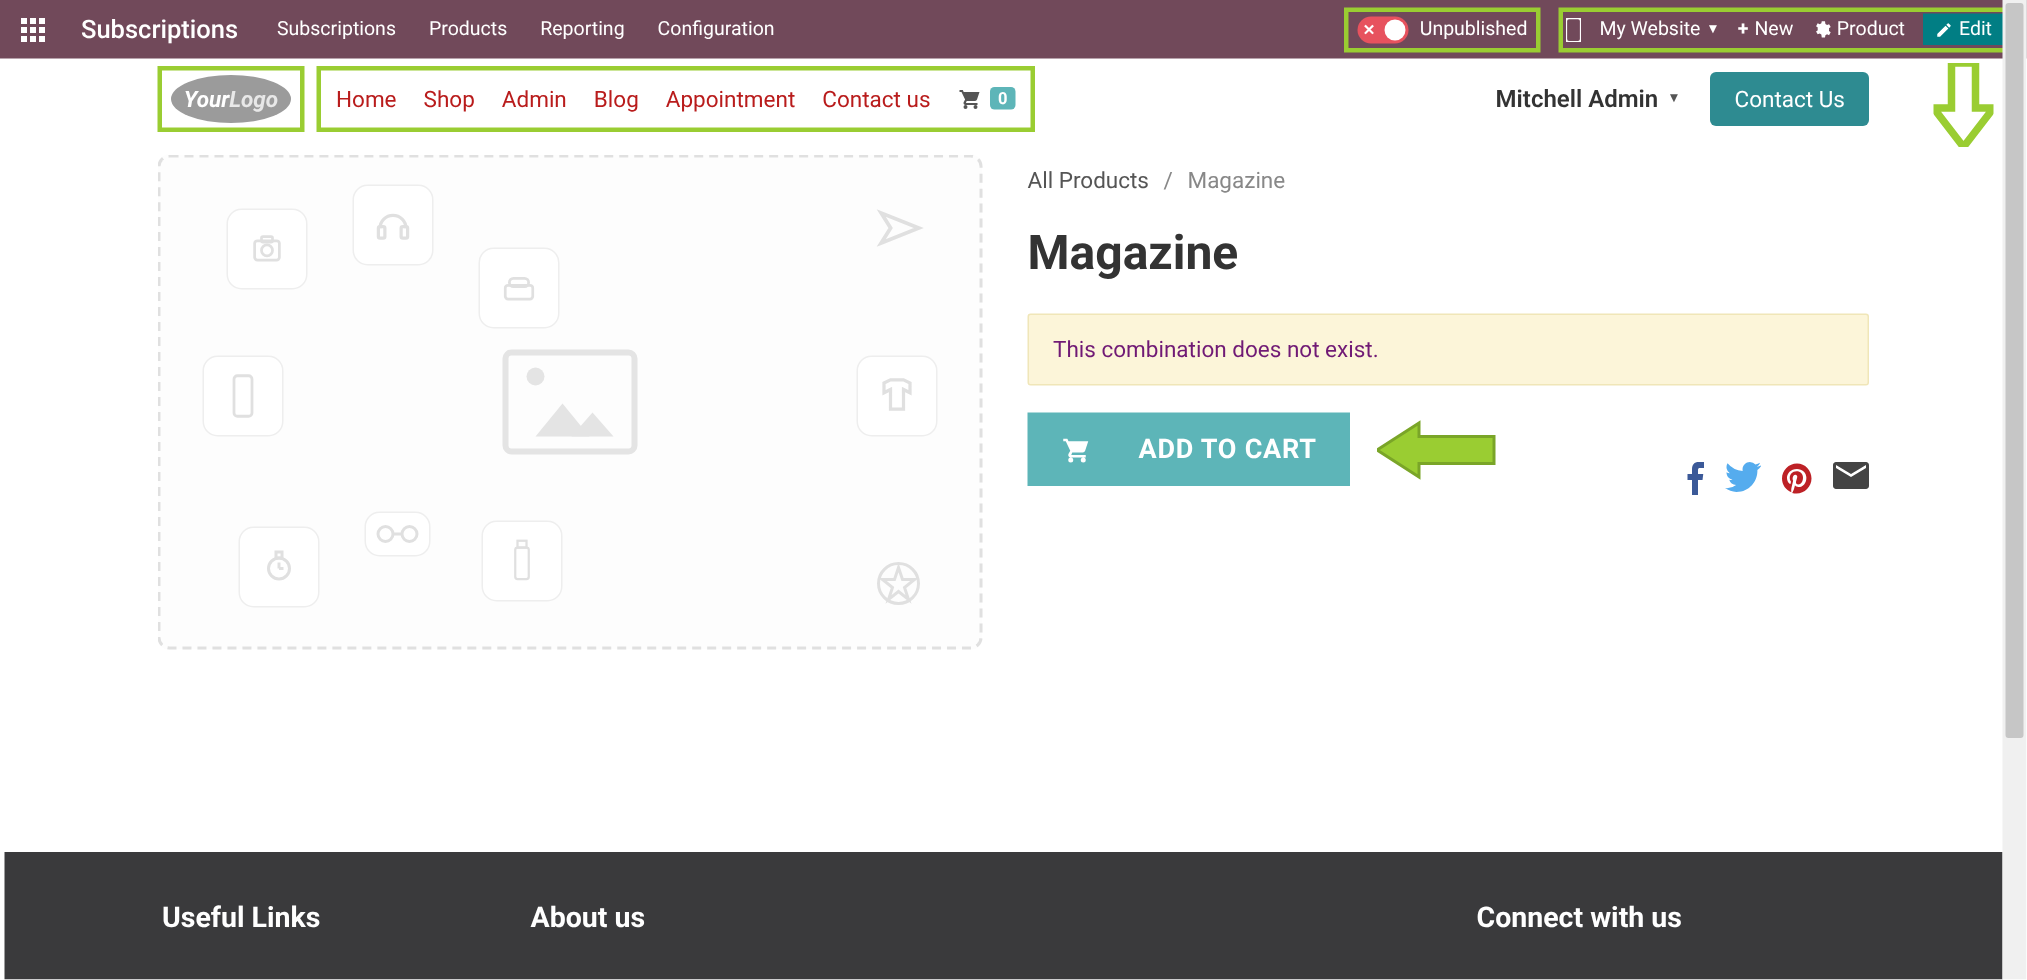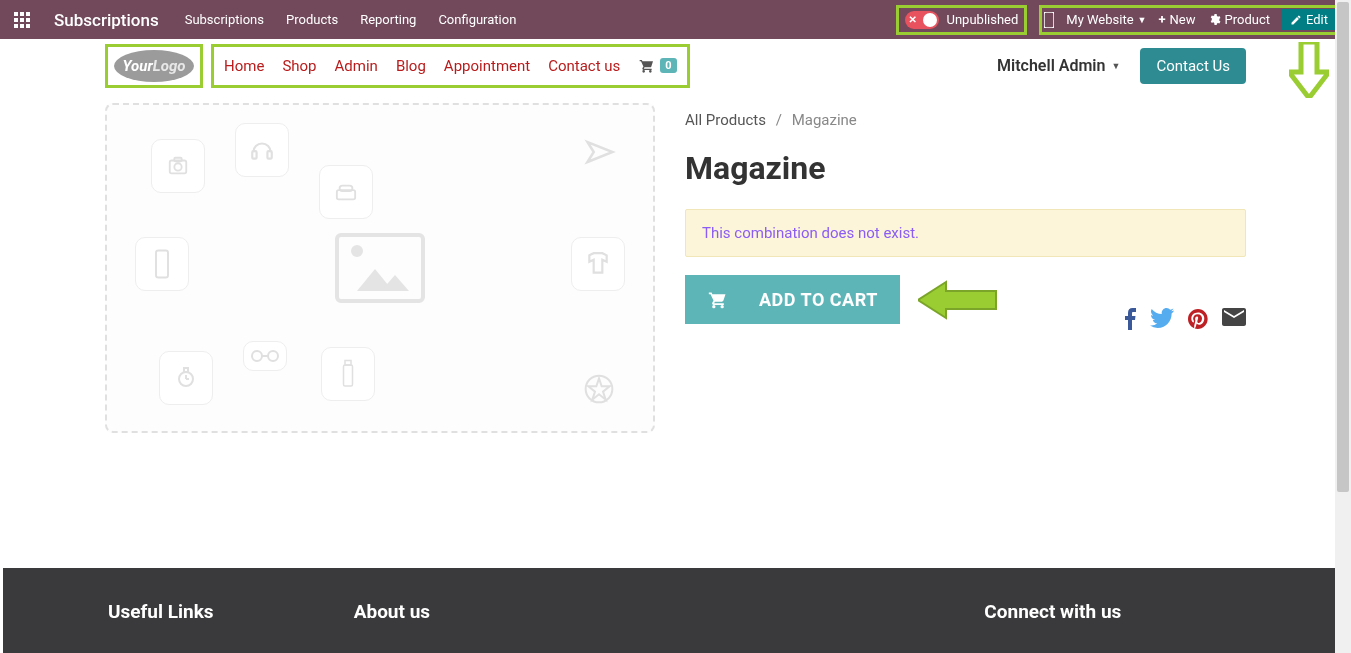--- a/index.html
+++ b/index.html
@@ -53,21 +53,21 @@
 .ph-mountain { width: 0; height: 0; border-left: 18px solid transparent; border-right: 18px solid transparent; border-bottom: 22px solid #e4e4e4; position: absolute; left: 10px; bottom: 0; }
 .ph-mountain2 { width: 0; height: 0; border-left: 14px solid transparent; border-right: 14px solid transparent; border-bottom: 16px solid #e4e4e4; position: absolute; left: 34px; bottom: 0; }
 .ph-box { position: absolute; width: 54px; height: 54px; border: 1px solid #eee; border-radius: 10px; background: #fff; display: flex; align-items: center; justify-content: center; }
 
 .col-right { flex: 1; }
 .breadcrumb { font-size: 15px; color: #555; margin-bottom: 20px; margin-top: 8px; }
 .breadcrumb a { color: #555; text-decoration: none; }
 .breadcrumb .sep { margin: 0 6px; color: #888; }
 .breadcrumb .current { color: #888; }
 .prod-title { font-size: 32px; font-weight: 700; color: #333; margin-bottom: 22px; }
-.warn-box { background: #fcf5d9; border: 1px solid #f0e6b8; padding: 14px 16px; font-size: 15px; color: #8b5cf6; margin-bottom: 18px; border-radius: 2px; }
+.warn-box { background: #fcf5d9; border: 1px solid #f0e6b8; padding: 14px 16px; font-size: 15px; color: #701a75; margin-bottom: 18px; border-radius: 2px; }
 .add-cart-row { display: flex; align-items: center; gap: 18px; margin-bottom: 26px; }
 .add-cart-btn { background: #5db5b8; color: #fff; border: none; padding: 14px 22px; font-size: 18px; font-weight: 700; letter-spacing: 0.5px; display: flex; align-items: center; gap: 30px; cursor: pointer; }
 .arrow-left { width: 80px; height: 44px; position: relative; }
 .arrow-left svg { width: 100%; height: 100%; }
 .terms-block { font-size: 15px; color: #555; line-height: 1.6; }
 .terms-link { text-decoration: underline; color: #333; cursor: pointer; }
 .share-row { display: flex; justify-content: flex-end; gap: 14px; margin-top: -42px; font-size: 22px; }
 .share-row span { cursor: pointer; }
 .fb { color: #3b5998; } .tw { color: #55acee; } .pin { color: #bd2126; } .mail { color: #444; }
 

